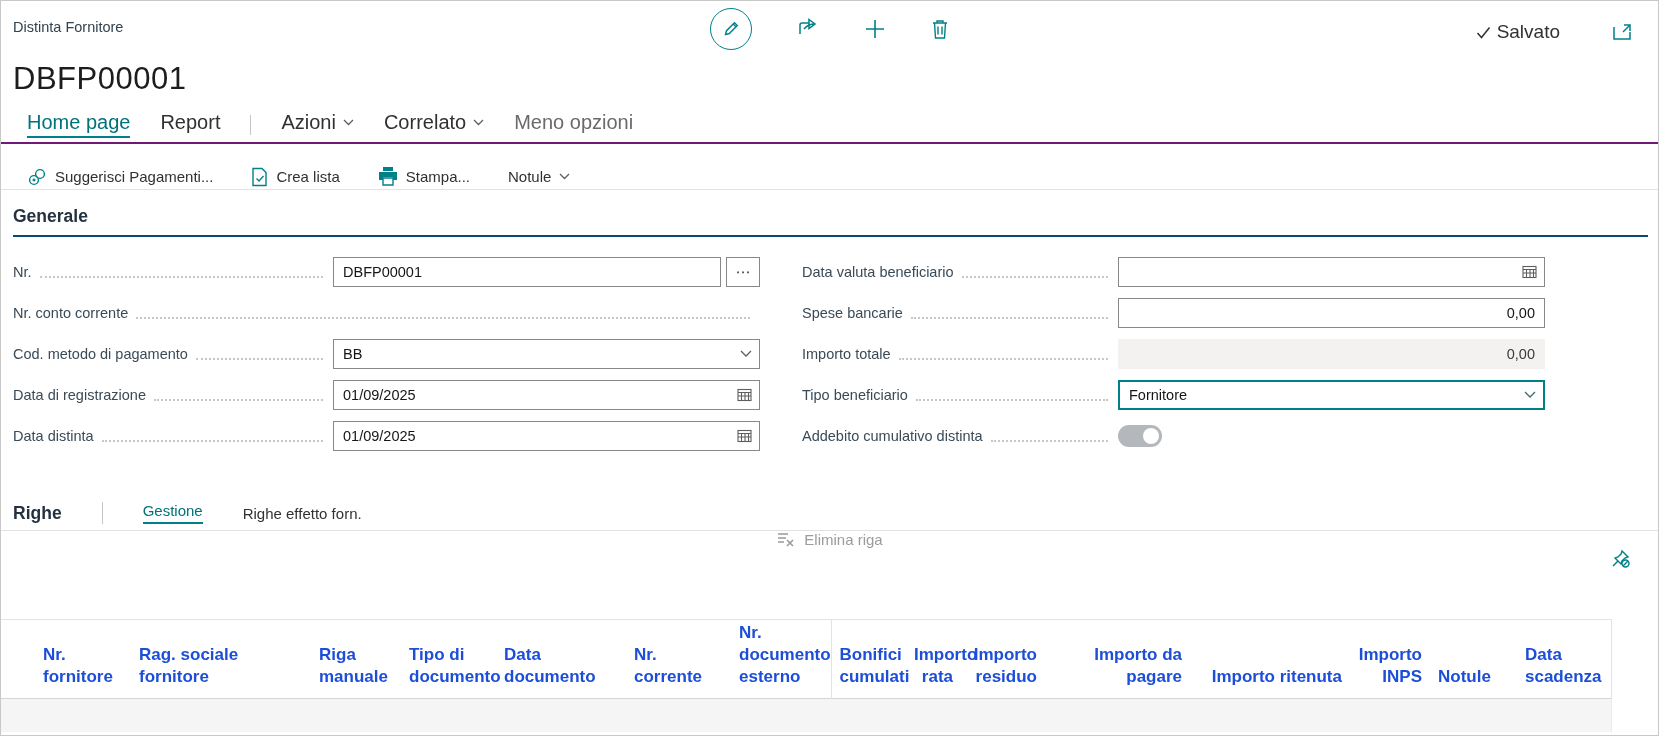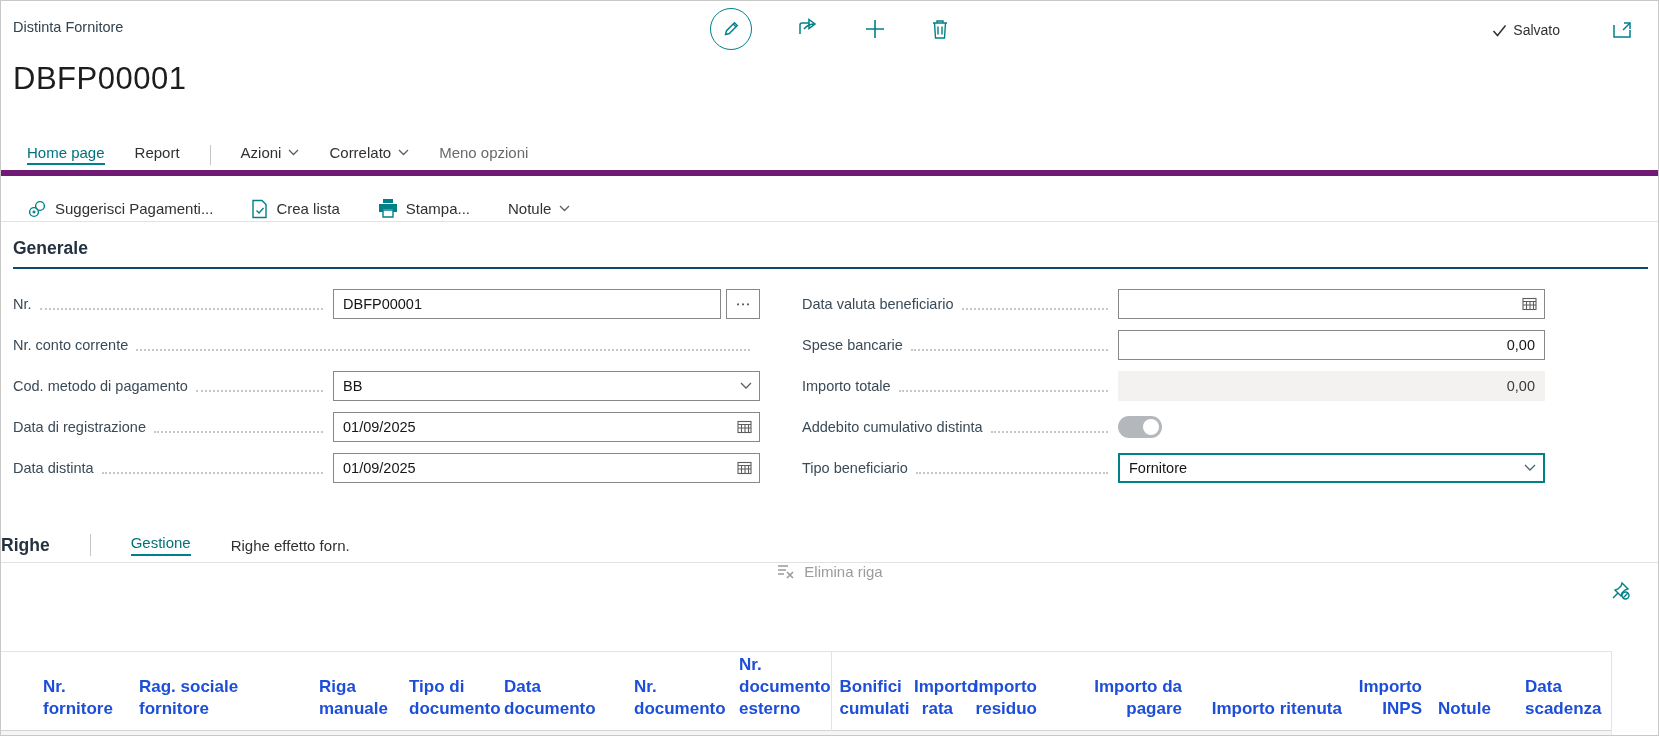--- a/index.html
+++ b/index.html
@@ -14,29 +14,29 @@
   
   .topbar { height:58px; position:relative; padding:18px 26px 0 12px;
             display:flex; align-items:flex-start; }
   .app-title { font-size:14.5px; color:#32424e; }
   .center-actions { position:absolute; left:50%; top:7px; transform:translateX(-50%);
                     display:flex; align-items:center; gap:44px; }
   .icon-btn { background:none; border:none; cursor:pointer; padding:0; }
   .edit-circle { width:42px; height:42px; border:1.5px solid #008089; border-radius:50%;
                  display:flex; align-items:center; justify-content:center; }
   .top-right { margin-left:auto; display:flex; align-items:center; gap:52px; padding-top:2px; }
-  .saved { display:flex; align-items:center; gap:6px; font-size:14px; color:#323130; }
+  .saved { display:flex; align-items:center; gap:6px; font-size:19px; color:#323130; }
 
   
   .record-title { font-size:31px; font-weight:300; color:#1d1d1d;
                   padding:0 0 0 12px; height:48px; line-height:40px; letter-spacing:.5px; }
 
   
   .tabs { display:flex; align-items:center; gap:30px; padding-left:26px;
-          height:37px; border-bottom:6px solid #701a75; font-size:15px;margin-top:32px; }
+          height:37px; border-bottom:2px solid #701a75; font-size:20px; }
   .tab { color:#323130; cursor:pointer; padding-bottom:4px; display:flex; align-items:center; gap:7px; }
   .tab.active { color:#00727a; border-bottom:2px solid #008089; padding-bottom:2px; }
   .tab.muted { color:#6a6a6a; }
   .tab-sep { width:1px; height:20px; background:#c8c6c4; }
 
   
   .actionbar { display:flex; align-items:center; gap:38px; padding-left:26px;
                height:46px; border-bottom:1px solid #e4e3e1; font-size:15px; }
   .action { display:flex; align-items:center; gap:8px; color:#323130; cursor:pointer;margin-top:20px; }
 
@@ -66,21 +66,21 @@
             position:relative; cursor:pointer; }
   .toggle .knob { position:absolute; right:3px; top:3px; width:16px; height:16px;
                   border-radius:50%; background:#fff; }
 
   
   .anno-arrow { position:absolute; left:-95px; top:-112px; width:100px; height:120px;
                 z-index:31; pointer-events:none; }
 
   
   .righe-head { display:flex; align-items:center; gap:40px; margin-top:40px;
-                height:35px; border-bottom:1px solid #e4e3e1; }
+                padding-left:12px; height:35px; border-bottom:1px solid #e4e3e1; }
   .righe-title { font-size:17.5px; font-weight:bold; color:#243240; }
   .righe-sep { width:1px; height:22px; background:#c8c6c4; }
   .righe-menu-item { font-size:15px; color:#323130; cursor:pointer; }
   .righe-menu-item.active { color:#00727a; border-bottom:2px solid #008089; padding-bottom:3px; }
   .righe-toolbar { display:flex; align-items:center; height:48px; padding:0 26px;flex-direction:column; }
   .disabled-action { display:flex; align-items:center; gap:8px; font-size:15px; color:#9d9b99; }
   .pin-btn { margin-left:auto; cursor:pointer; }
 
   
   .lines-table { border-collapse:collapse; table-layout:fixed; width:1610px; margin-top:40px; }
@@ -320,30 +320,20 @@
 
       <div class="field-row">
         <span class="field-label">Importo totale</span>
         <span class="leader"></span>
         <span class="ctrl">
           <span class="input no-icon num disabled" role="textbox">0,00</span>
         </span>
       </div>
 
       <div class="field-row">
-        <span class="field-label">Addebito cumulativo distinta</span>
-        <span class="leader"></span>
-        <span class="ctrl">
-          <span class="toggle" role="switch">
-            <span class="knob"></span>
-          </span>
-        </span>
-      </div>
-
-      <div class="field-row">
         <span class="field-label">Tipo beneficiario</span>
         <span class="leader"></span>
         <span class="ctrl">
           <span class="input focus-teal" role="combobox">
             <span>Fornitore</span>
             <span class="trail">
               <svg width="12" height="8" viewBox="0 0 12 8" fill="none" stroke="#44676b" stroke-width="1.3">
                   <path d="M1 1l5 5 5-5"></path>
                 </svg>
             </span>
@@ -353,20 +343,30 @@
               <defs>
                 <marker id="ah" markerWidth="9" markerHeight="8" refX="7" refY="4" orient="auto">
                   <path d="M0 0L8 4L0 8z" fill="#ED7D31"></path>
                 </marker>
               </defs>
               <path d="M8 6 L86 108" stroke="#ED7D31" stroke-width="3" fill="none" marker-end="url(#ah)"></path>
             </svg>
 
             
             
+          </span>
+        </span>
+      </div>
+
+      <div class="field-row">
+        <span class="field-label">Addebito cumulativo distinta</span>
+        <span class="leader"></span>
+        <span class="ctrl">
+          <span class="toggle" role="switch">
+            <span class="knob"></span>
           </span>
         </span>
       </div>
     </div>
   </div>
 </div>
 
 <div class="righe-head">
   <span class="righe-title">Righe</span>
   <span class="righe-sep"></span>
@@ -414,21 +414,21 @@
       <col style="width:65px">
       <col style="width:116px">
   </colgroup>
   <thead>
     <tr>
       <th class="first">Nr. fornitore</th>
       <th>Rag. sociale fornitore</th>
       <th>Riga manuale</th>
       <th>Tipo di documento</th>
       <th>Data documento</th>
-      <th>Nr. documento</th>
+      <th>Nr. corrente</th>
       <th>Nr. documento esterno</th>
       <th class="group-start">Bonifici cumulati</th>
       <th class="num">Importo rata</th>
       <th class="num">Importo residuo</th>
       <th class="num">Importo da pagare</th>
       <th class="num">Importo ritenuta</th>
       <th class="num">Importo INPS</th>
       <th>Notule</th>
       <th class="last">Data scadenza</th>
     </tr>

